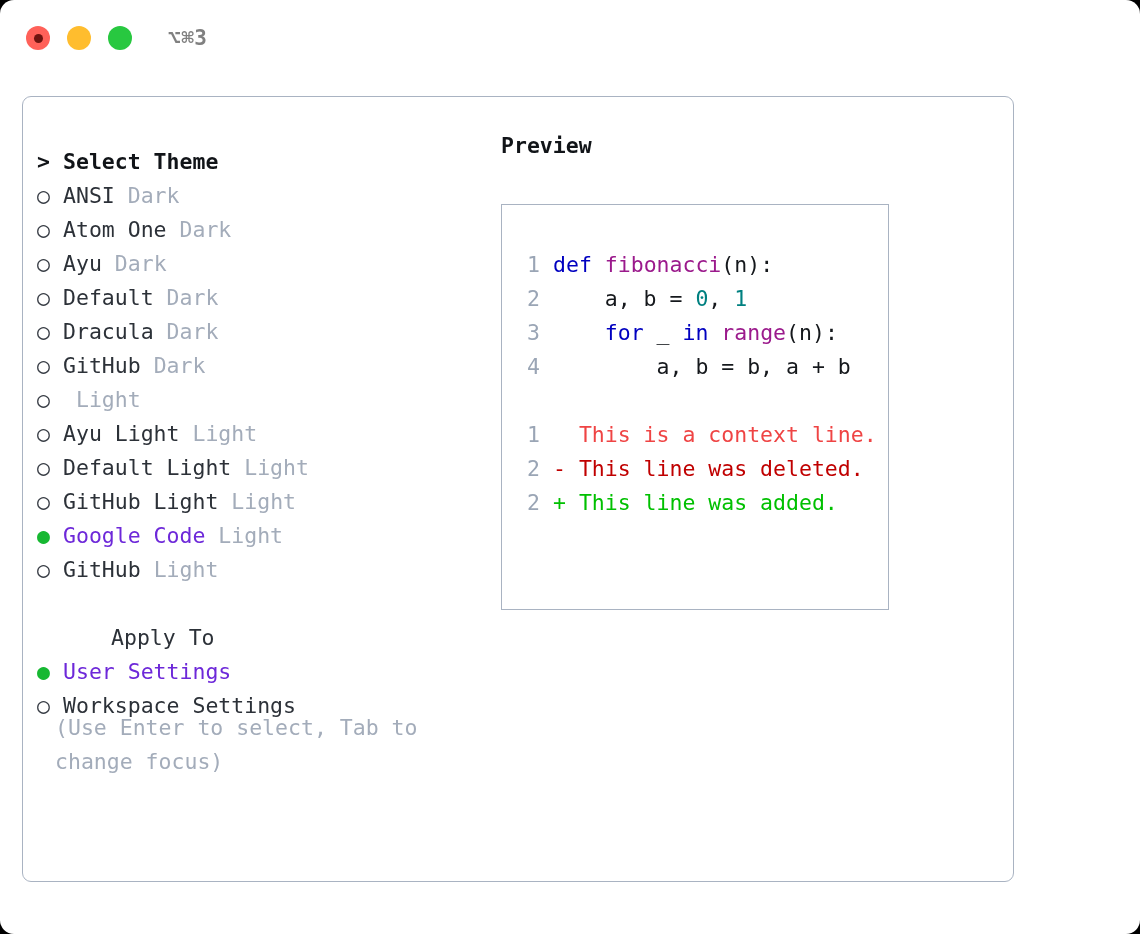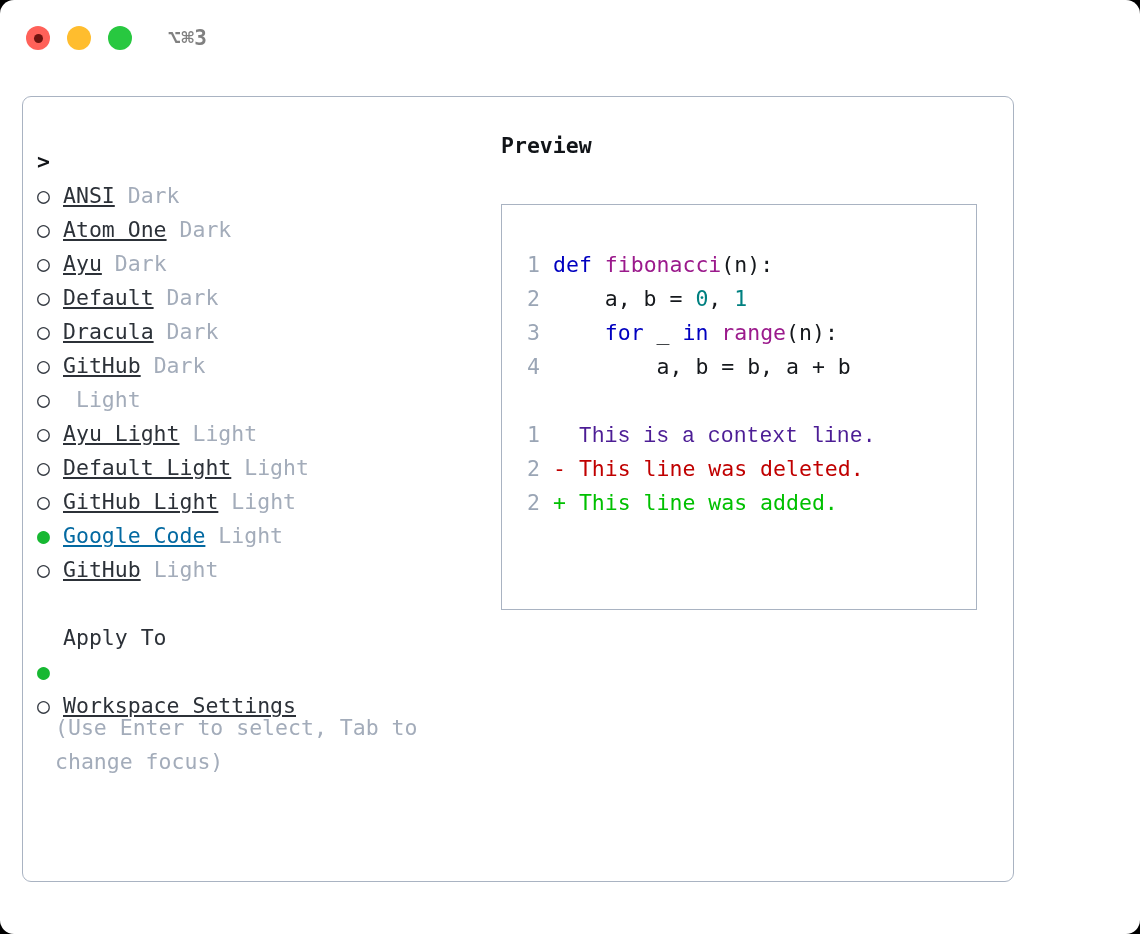--- a/index.html
+++ b/index.html
@@ -108,27 +108,28 @@
     font-size: 21.5px;
   }
   .marker.sel { color: #17b832; }
 
   .header-row {
     font-weight: bold;
     color: #111418;
   }
   .header-row .marker { color: #111418; font-weight: bold; }
 
-  .name      { color: #2c3138; text-decoration: underline; }
-  .name.sel  { color: #0369a1; }
+  .name      { color: #2c3138; }
+  .name.sel  { color: #6d28d9; }
   .variant   { color: #a3acba; text-align: center; }
 
   .group-label {
     color: #2c3138;
     font-size: 21.5px;
+    margin-left: 48px;
   }
 
   .spacer { height: 34px; }
 
   .hint {
     position: absolute;
     left: 32px; top: 614px;
     width: 420px;
     color: #a3acba;
     font-size: 21.5px;
@@ -145,21 +146,21 @@
   .preview-title {
     font-size: 21.5px;
     font-weight: bold;
     color: #111418;
     line-height: 34px;
   }
 
   .code-box {
     position: absolute;
     left: 478px; top: 107px;
-    width: 476px;
+    width: 388px;
     height: 406px;
     border: 1.6px solid #a9b3c2;
     background: #ffffff;
   }
 
   .code-inner {
     position: absolute;
     left: 14px; top: 43px;
     right: 8px;
   }
@@ -182,21 +183,21 @@
 
   .blank-line { height: 34px; }
 
   
   .t-kw    { color: #0000c0; }
   .t-fn    { color: #9b1a8c; }
   .t-num   { color: #008080; }
   .t-plain { color: #15181c; }
 
   
-  .d-ctx { color: #4c1d95; font-family: Liberation Mono, monospace; }
+  .d-ctx { color: #ef4444; }
   .d-del { color: #c00000; }
   .d-add { color: #00c000; }
 </style>
 </head>
 <body>
 
 <div class="window">
 
   <div class="titlebar">
     <div class="traffic">
@@ -206,21 +207,21 @@
     </div>
     <div class="win-title">⌥⌘3</div>
   </div>
 
   <div class="panel">
     <div class="panel-inner">
 
       <div class="left-col">
 
         <div class="row header-row">
-          <span class="marker">&gt;</span>
+          <span class="marker">&gt;</span><span>Select Theme</span>
         </div>
 
         <div id="theme-list">
             <div class="row"><span class="marker">○</span><span class="name">ANSI</span><span> </span><span class="variant">Dark</span></div>
             <div class="row"><span class="marker">○</span><span class="name">Atom One</span><span> </span><span class="variant">Dark</span></div>
             <div class="row"><span class="marker">○</span><span class="name">Ayu</span><span> </span><span class="variant">Dark</span></div>
             <div class="row"><span class="marker">○</span><span class="name">Default</span><span> </span><span class="variant">Dark</span></div>
             <div class="row"><span class="marker">○</span><span class="name">Dracula</span><span> </span><span class="variant">Dark</span></div>
             <div class="row"><span class="marker">○</span><span class="name">GitHub</span><span> </span><span class="variant">Dark</span></div>
             <div class="row"><span class="marker">○</span><span> </span><span class="variant">Light</span></div>
@@ -231,21 +232,21 @@
             <div class="row"><span class="marker">○</span><span class="name">GitHub</span><span> </span><span class="variant">Light</span></div>
           </div>
 
         <div class="spacer"></div>
 
         <div class="row">
           <span class="marker"></span><span class="group-label">Apply To</span>
         </div>
 
         <div id="apply-to-list">
-            <div class="row"><span class="marker sel">●</span></div>
+            <div class="row"><span class="marker sel">●</span><span class="name sel">User Settings</span></div>
             <div class="row"><span class="marker">○</span><span class="name">Workspace Settings</span></div>
           </div>
       </div>
 
       <div class="hint">(Use Enter to select, Tab to change focus)</div>
 
       <div class="right-col">
         <div class="preview-title">Preview</div>
       </div>
 

